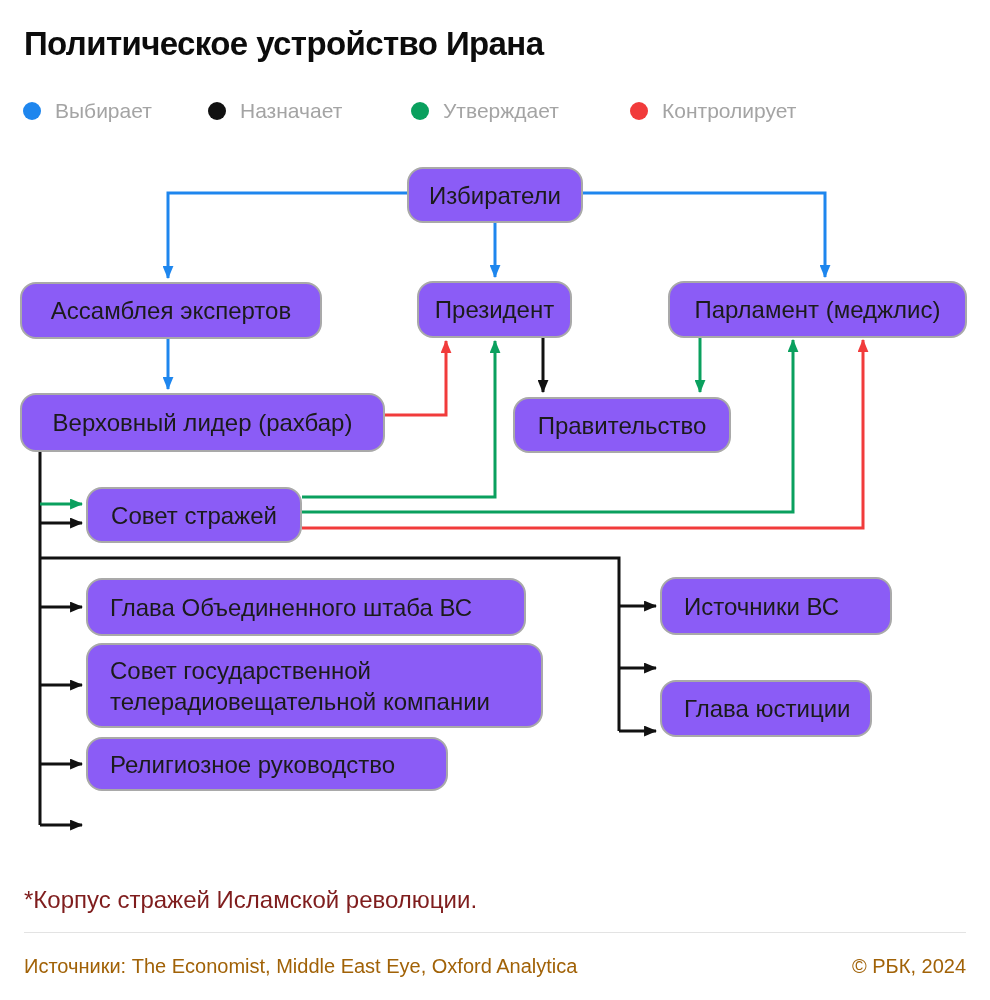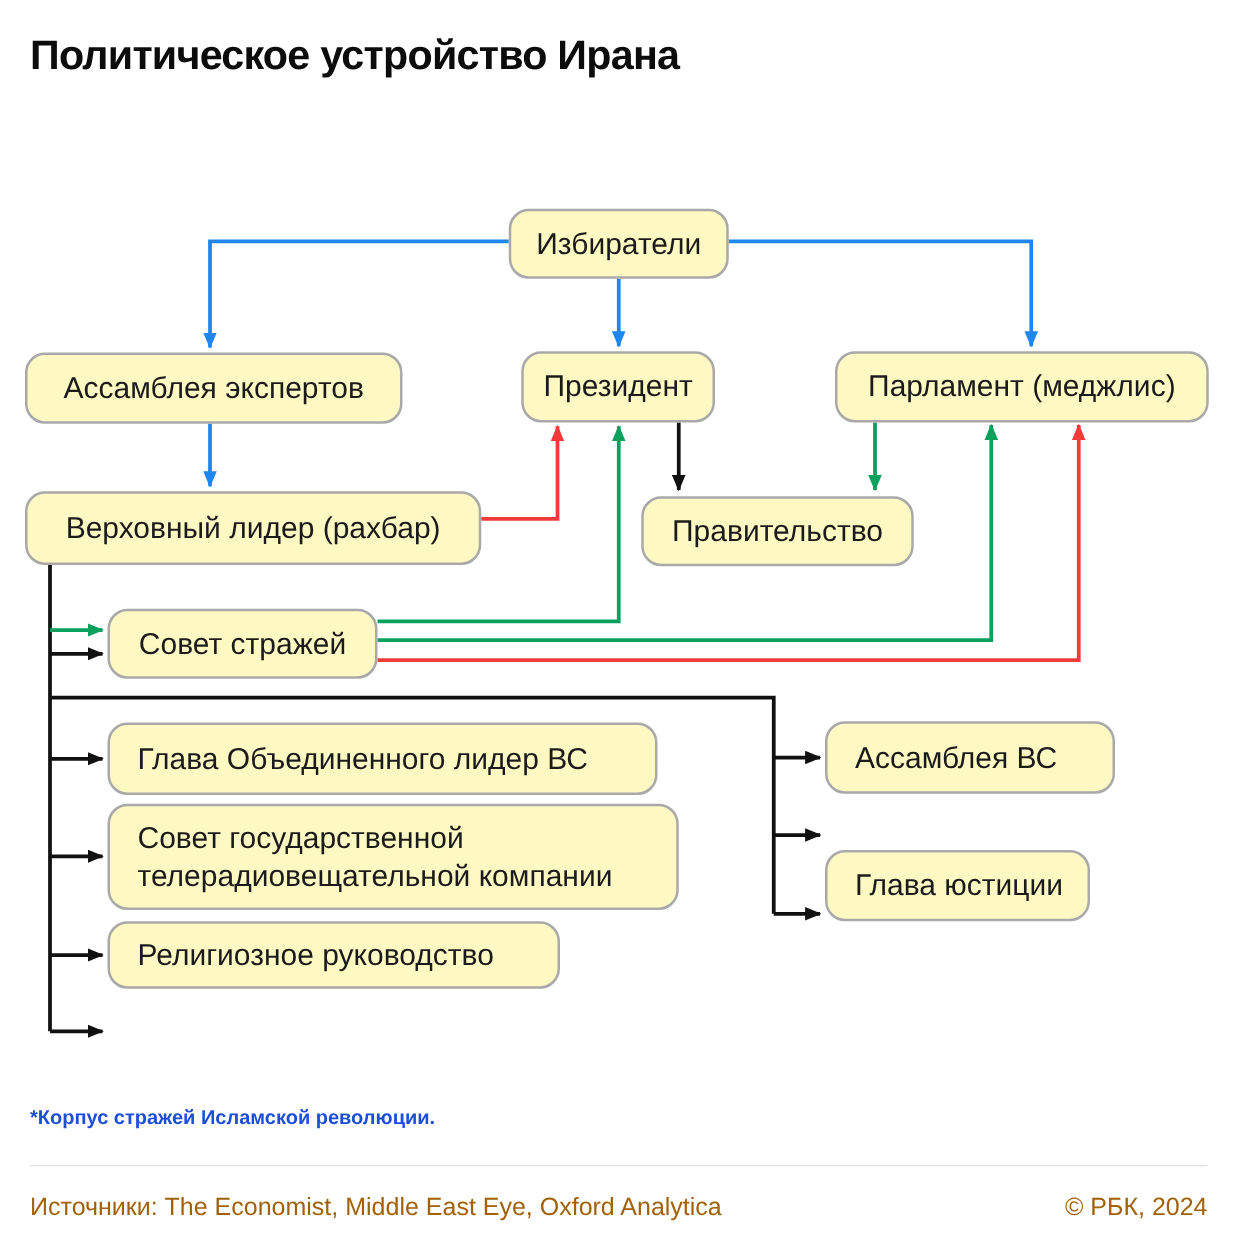--- a/index.html
+++ b/index.html
@@ -6,37 +6,55 @@
   body{width:990px;height:1000px;position:relative;overflow:hidden;
        font-family:"Liberation Sans","DejaVu Sans",sans-serif;}
   .stage{position:absolute;inset:0;width:990px;height:788px;}
   .title{position:absolute;left:24px;top:24px;font-size:33px;line-height:40px;
          font-weight:900;color:#0c0c0c;letter-spacing:-0.6px;}
   .legend{position:absolute;left:0;top:97px;height:28px;width:990px;}
   .legend-item{position:absolute;top:0;display:flex;align-items:center;height:28px;}
   .legend-dot{width:18px;height:18px;border-radius:50%;flex:0 0 18px;margin-right:14px;}
   .legend-label{font-size:21px;color:#a4a4a4;}
   svg.edges{position:absolute;left:0;top:0;z-index:1;}
-  .node{position:absolute;z-index:2;background:#fef9c3;border:2px solid #a9a9a9;
+  .node{position:absolute;z-index:2;background:#8b5cf6;border:2px solid #a9a9a9;
         border-radius:16px;box-sizing:border-box;display:flex;align-items:center;
         justify-content:center;font-size:24px;color:#1b1b1b;text-align:center;
         white-space:pre-line;line-height:31px;}
   .node.align-left{justify-content:flex-start;text-align:left;padding-left:22px;padding-right:14px;}
-  .footnote{position:absolute;left:24px;top:886px;font-size:16px;color:#1d4ed8;font-weight:bold;}
+  .footnote{position:absolute;left:24px;top:886px;font-size:24px;color:#7f1d1d;}
   .divider{position:absolute;left:24px;right:24px;top:932px;height:1px;background:#e3e3e3;}
   .sources-row{position:absolute;left:24px;right:24px;top:955px;display:flex;
                justify-content:space-between;font-size:20px;color:#a16207;}
 </style>
 </head>
 <body>
 
 <div class="stage">
 
   <div class="title">Политическое устройство Ирана</div>
 
+  <div class="legend">
+    <span class="legend-item" style="left:23px">
+      <span class="legend-dot" style="background-color: rgb(30, 134, 238);"></span>
+      <span class="legend-label">Выбирает</span>
+    </span>
+    <span class="legend-item" style="left:208px">
+      <span class="legend-dot" style="background-color: rgb(17, 17, 17);"></span>
+      <span class="legend-label">Назначает</span>
+    </span>
+    <span class="legend-item" style="left:411px">
+      <span class="legend-dot" style="background-color: rgb(10, 160, 94);"></span>
+      <span class="legend-label">Утверждает</span>
+    </span>
+    <span class="legend-item" style="left:630px">
+      <span class="legend-dot" style="background-color: rgb(241, 59, 59);"></span>
+      <span class="legend-label">Контролирует</span>
+    </span>
+  </div>
 
   <svg class="edges" width="990" height="1000" viewBox="0 0 990 1000">
     <defs>
       <marker id="m-blue" viewBox="0 0 12 10" refX="11" refY="5" markerWidth="13" markerHeight="11" orient="auto" markerUnits="userSpaceOnUse">
         <path d="M0 0 L12 5 L0 10 Z" fill="#1e86ee"></path>
       </marker>
       <marker id="m-black" viewBox="0 0 12 10" refX="11" refY="5" markerWidth="13" markerHeight="11" orient="auto" markerUnits="userSpaceOnUse">
         <path d="M0 0 L12 5 L0 10 Z" fill="#111111"></path>
       </marker>
       <marker id="m-green" viewBox="0 0 12 10" refX="11" refY="5" markerWidth="13" markerHeight="11" orient="auto" markerUnits="userSpaceOnUse">
@@ -73,25 +91,25 @@
     <path d="M302 528 H863 V340" fill="none" stroke-width="3" marker-end="url(#m-red)" stroke="#f13b3b"></path>
   </svg>
 
   <div class="node" style="left:407px;top:167px;width:176px;height:56px">Избиратели</div>
   <div class="node" style="left:20px;top:282px;width:302px;height:57px">Ассамблея экспертов</div>
   <div class="node" style="left:417px;top:281px;width:155px;height:57px">Президент</div>
   <div class="node" style="left:668px;top:281px;width:299px;height:57px">Парламент (меджлис)</div>
   <div class="node" style="left:20px;top:393px;width:365px;height:59px">Верховный лидер (рахбар)</div>
   <div class="node" style="left:513px;top:397px;width:218px;height:56px">Правительство</div>
   <div class="node" style="left:86px;top:487px;width:216px;height:56px">Совет стражей</div>
-  <div class="node align-left" style="left:86px;top:578px;width:440px;height:58px">Глава Объединенного лидер ВС</div>
+  <div class="node align-left" style="left:86px;top:578px;width:440px;height:58px">Глава Объединенного штаба ВС</div>
   <div class="node align-left" style="left:86px;top:643px;width:457px;height:85px">Совет государственной
 телерадиовещательной компании</div>
   <div class="node align-left" style="left:86px;top:737px;width:362px;height:54px">Религиозное руководство</div>
-  <div class="node align-left" style="left:660px;top:577px;width:232px;height:58px">Ассамблея ВС</div>
+  <div class="node align-left" style="left:660px;top:577px;width:232px;height:58px">Источники ВС</div>
   <div class="node align-left" style="left:660px;top:680px;width:212px;height:57px">Глава юстиции</div>
 
   <div class="footnote">*Корпус стражей Исламской революции.</div>
   <div class="divider"></div>
   <div class="sources-row">
     <span>Источники: The Economist, Middle East Eye, Oxford Analytica</span>
     <span>© РБК, 2024</span>
   </div>
 
 </div>

